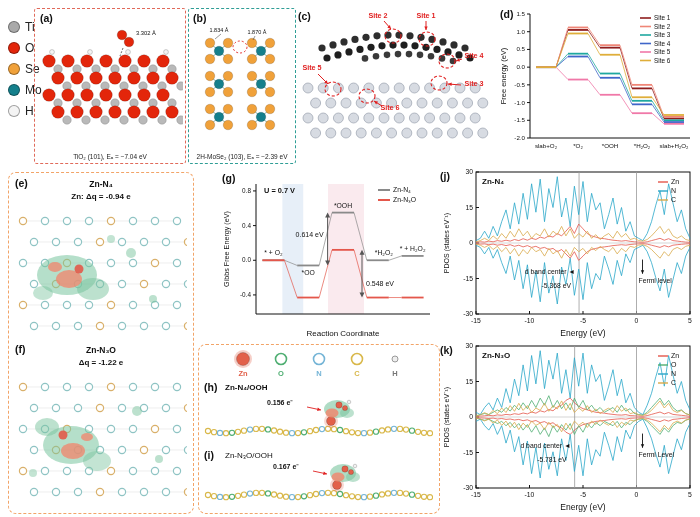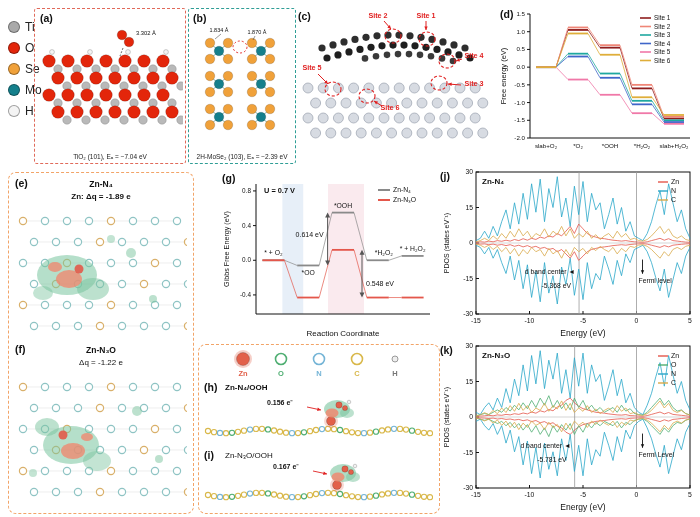--- a/index.html
+++ b/index.html
@@ -25,21 +25,21 @@
   #panelD .tag{left:2px;top:2px;z-index:2}
   #chartD{position:absolute;inset:0}
   .obox{position:absolute;border:1.5px dashed #f2a468;border-radius:8px}
   #boxEF{left:8px;top:172px;width:184px;height:340px}
   #tagE{left:6px;top:4px}
   #titleE{position:absolute;top:6px;left:0;right:0;text-align:center;font-size:8.5px;font-weight:bold;color:#111}
   #chargeE{position:absolute;top:19px;left:0;right:0;text-align:center;font-size:8px;font-weight:bold;color:#111}
   #artE{position:absolute;left:4px;top:36px;width:174px;height:128px}
   #tagF{left:6px;top:170px}
   #titleF{position:absolute;top:172px;left:0;right:0;text-align:center;font-size:8.5px;font-weight:bold;color:#111}
-  #chargeF{position:absolute;top:185px;left:0;right:0;text-align:center;font-size:8px;font-weight:normal;color:#111}
+  #chargeF{position:absolute;top:185px;left:0;right:0;text-align:center;font-size:8px;font-weight:bold;color:#111}
   #artF{position:absolute;left:4px;top:202px;width:174px;height:130px}
   #panelG{left:220px;top:170px;width:216px;height:170px}
   #panelG .tag{left:2px;top:2px;z-index:2}
   #chartG{position:absolute;inset:0}
   #boxHI{left:198px;top:344px;width:240px;height:168px}
   #molLegend{position:absolute;top:3px;left:0;right:0;height:32px}
   #tagH{left:5px;top:36px}
   #titleH{position:absolute;left:26px;top:38px;font-size:8px;font-weight:bold;color:#111}
   #artH{position:absolute;left:4px;top:46px;width:230px;height:56px}
   #tagI{left:5px;top:104px}
@@ -423,21 +423,21 @@
           <text x="112" y="142" font-size="6.2" fill="#111" text-anchor="middle">*OOH</text>
           <text x="144" y="142" font-size="6.2" fill="#111" text-anchor="middle">*H₂O₂</text>
           <text x="176" y="142" font-size="6.2" fill="#111" text-anchor="middle">slab+H₂O₂</text>
           <text x="8" y="70" font-size="7.5" fill="#111" text-anchor="middle" transform="rotate(-90 8 70)">Free energy (eV)</text>
         </svg></div>
   </div>
 
   <div id="boxEF" class="obox">
     <span class="tag" id="tagE">(e)</span>
     <div id="titleE">Zn-N₄</div>
-    <div id="chargeE">Zn: Δq = -1.89 e</div>
+    <div id="chargeE">Zn: Δq = -0.94 e</div>
     <div id="artE"><svg width="174" height="128" viewBox="0 0 174 128">
           <line x1="14" y1="12" x2="28" y2="12" stroke="#e3e3e3" stroke-width="0.6"></line>
           <circle cx="10" cy="12" r="3.6" fill="#fff" stroke="#d9b06a" stroke-width="1.2"></circle>
           <line x1="36" y1="12" x2="50" y2="12" stroke="#e3e3e3" stroke-width="0.6"></line>
           <circle cx="32" cy="12" r="3.6" fill="#fff" stroke="#8fc4c4" stroke-width="1.2"></circle>
           <line x1="58" y1="12" x2="72" y2="12" stroke="#e3e3e3" stroke-width="0.6"></line>
           <circle cx="54" cy="12" r="3.6" fill="#fff" stroke="#8fc4c4" stroke-width="1.2"></circle>
           <line x1="80" y1="12" x2="94" y2="12" stroke="#e3e3e3" stroke-width="0.6"></line>
           <circle cx="76" cy="12" r="3.6" fill="#fff" stroke="#8fc4c4" stroke-width="1.2"></circle>
           <line x1="102" y1="12" x2="116" y2="12" stroke="#e3e3e3" stroke-width="0.6"></line>

